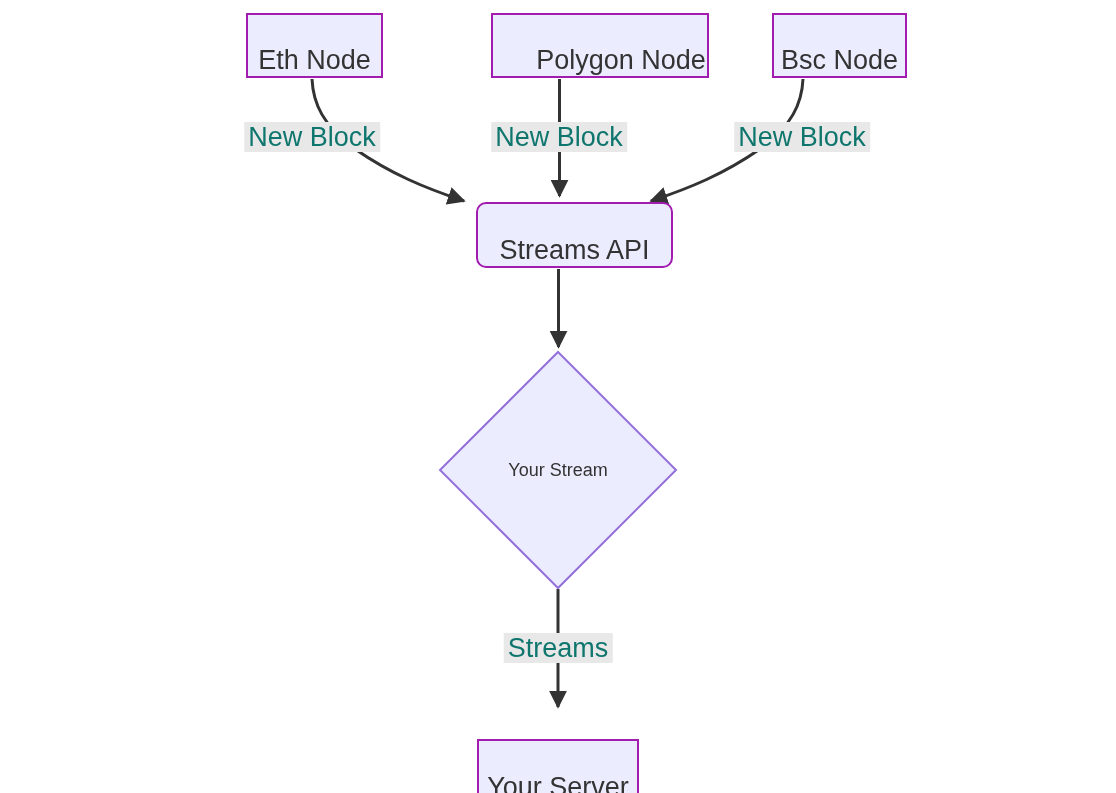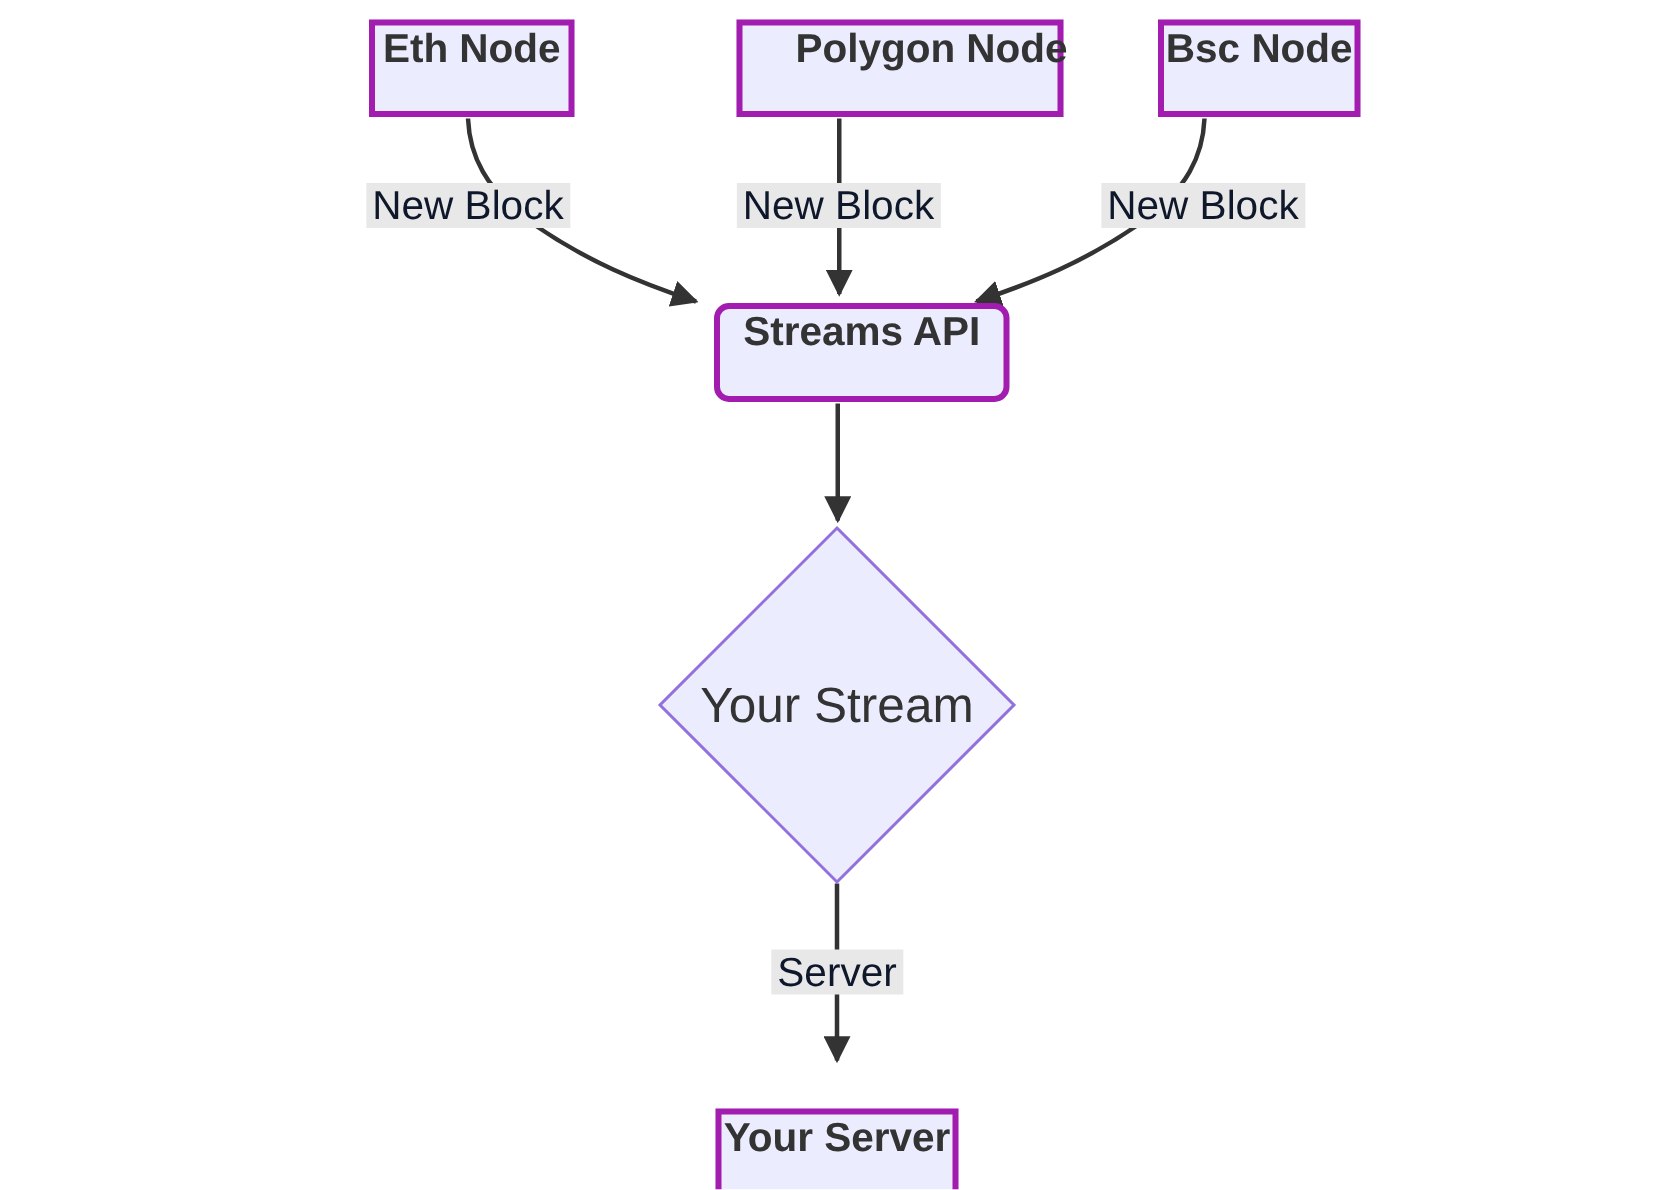--- a/index.html
+++ b/index.html
@@ -29,53 +29,52 @@
     stroke-width: 3px;
   }
   .diamond-shape {
     fill: #ECECFF;
     stroke: #9370DB;
     stroke-width: 2px;
   }
   .node {
     position: absolute;
     display: flex;
-    align-items: flex-start;
+    align-items: flex-end;
     justify-content: center;
     background: #ECECFF;
-    border: 4px solid #a21caf;
+    border: 2px solid #a21caf;
     box-sizing: border-box;
     font-size: 27px;
     color: #333333;
     white-space: nowrap;
-    font-weight: bold;
   }
   .node-eth     { left: 246px; top: 13px; width: 137px; height: 65px; }
   .node-polygon { left: 491px; top: 13px; width: 218px; height: 65px; padding-left: 42px; }
   .node-bsc     { left: 736px; top: 13px; width: 135px; height: 65px; margin-left: 36px; }
   .node-streams { left: 476px; top: 202px; width: 197px; height: 66px; border-radius: 10px; }
   .node-server  { left: 477px; top: 739px; width: 162px; height: 66px; }
   .diamond-label {
     position: absolute;
     left: 558px;
     top: 470px;
     transform: translate(-50%, -50%);
-    font-size: 33px;
+    font-size: 18px;
     color: #333333;
     white-space: nowrap;
   }
   .edge-label {
     position: absolute;
     transform: translate(-50%, -50%);
     background: #e8e8e8;
     font-size: 27px;
     line-height: 30px;
     height: 30px;
     padding: 0 4px;
-    color: #0f172a;
+    color: #0f766e;
     white-space: nowrap;
   }
   .edge-label-1 { left: 312px; top: 137px; }
   .edge-label-2 { left: 559px; top: 137px; }
   .edge-label-3 { left: 802px; top: 137px; }
   .edge-label-webhook { left: 558px; top: 648px; }
 </style>
 </head>
 <body>
 
@@ -122,15 +121,15 @@
   <div class="node node-server">
     <span>Your Server</span>
   </div>
 
   <div class="edge-label edge-label-1">New Block</div>
 
   <div class="edge-label edge-label-2">New Block</div>
 
   <div class="edge-label edge-label-3">New Block</div>
 
-  <div class="edge-label edge-label-webhook">Server</div>
+  <div class="edge-label edge-label-webhook">Streams</div>
 
 </div>
 
 </body></html>

